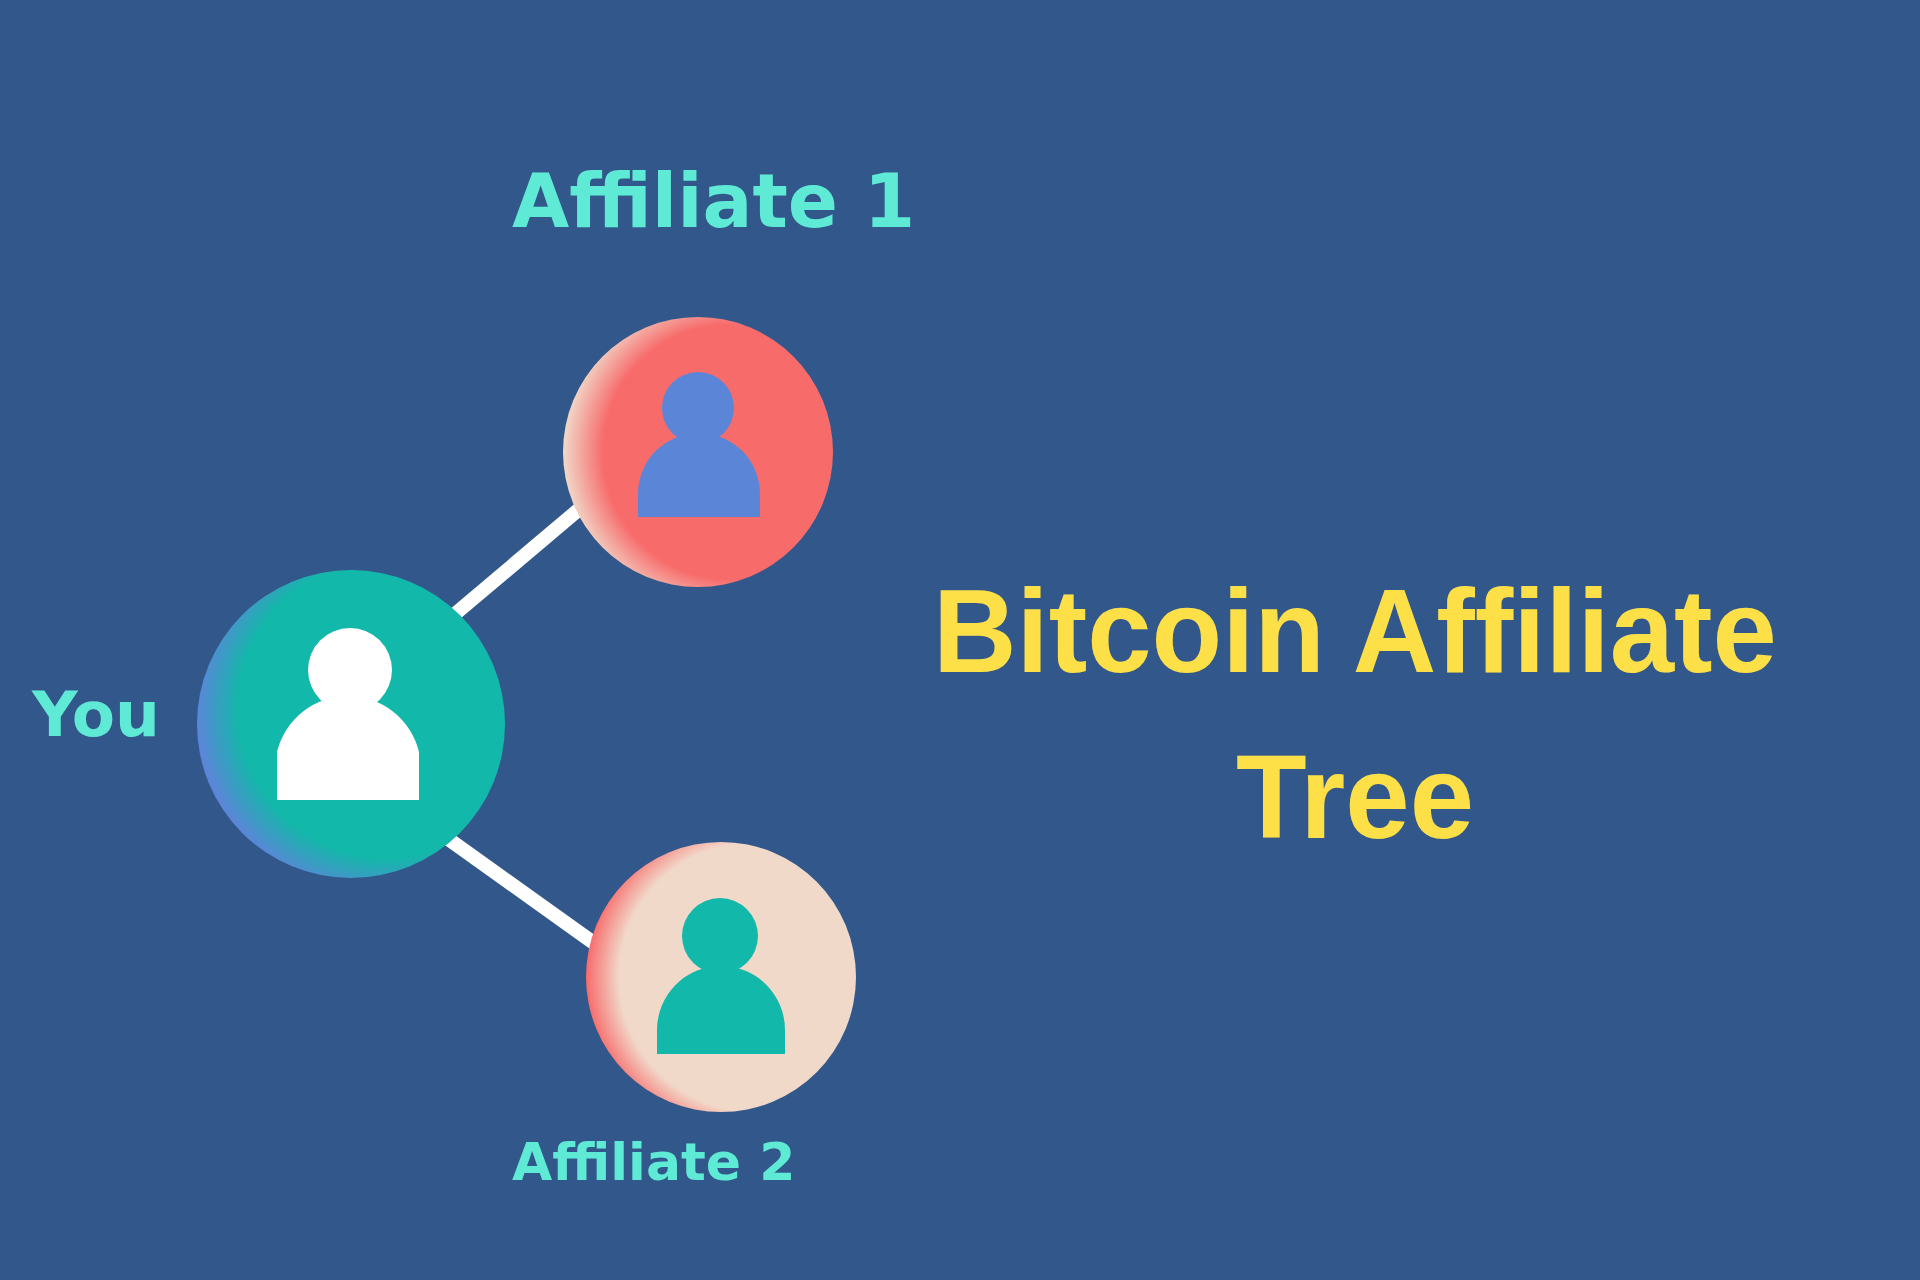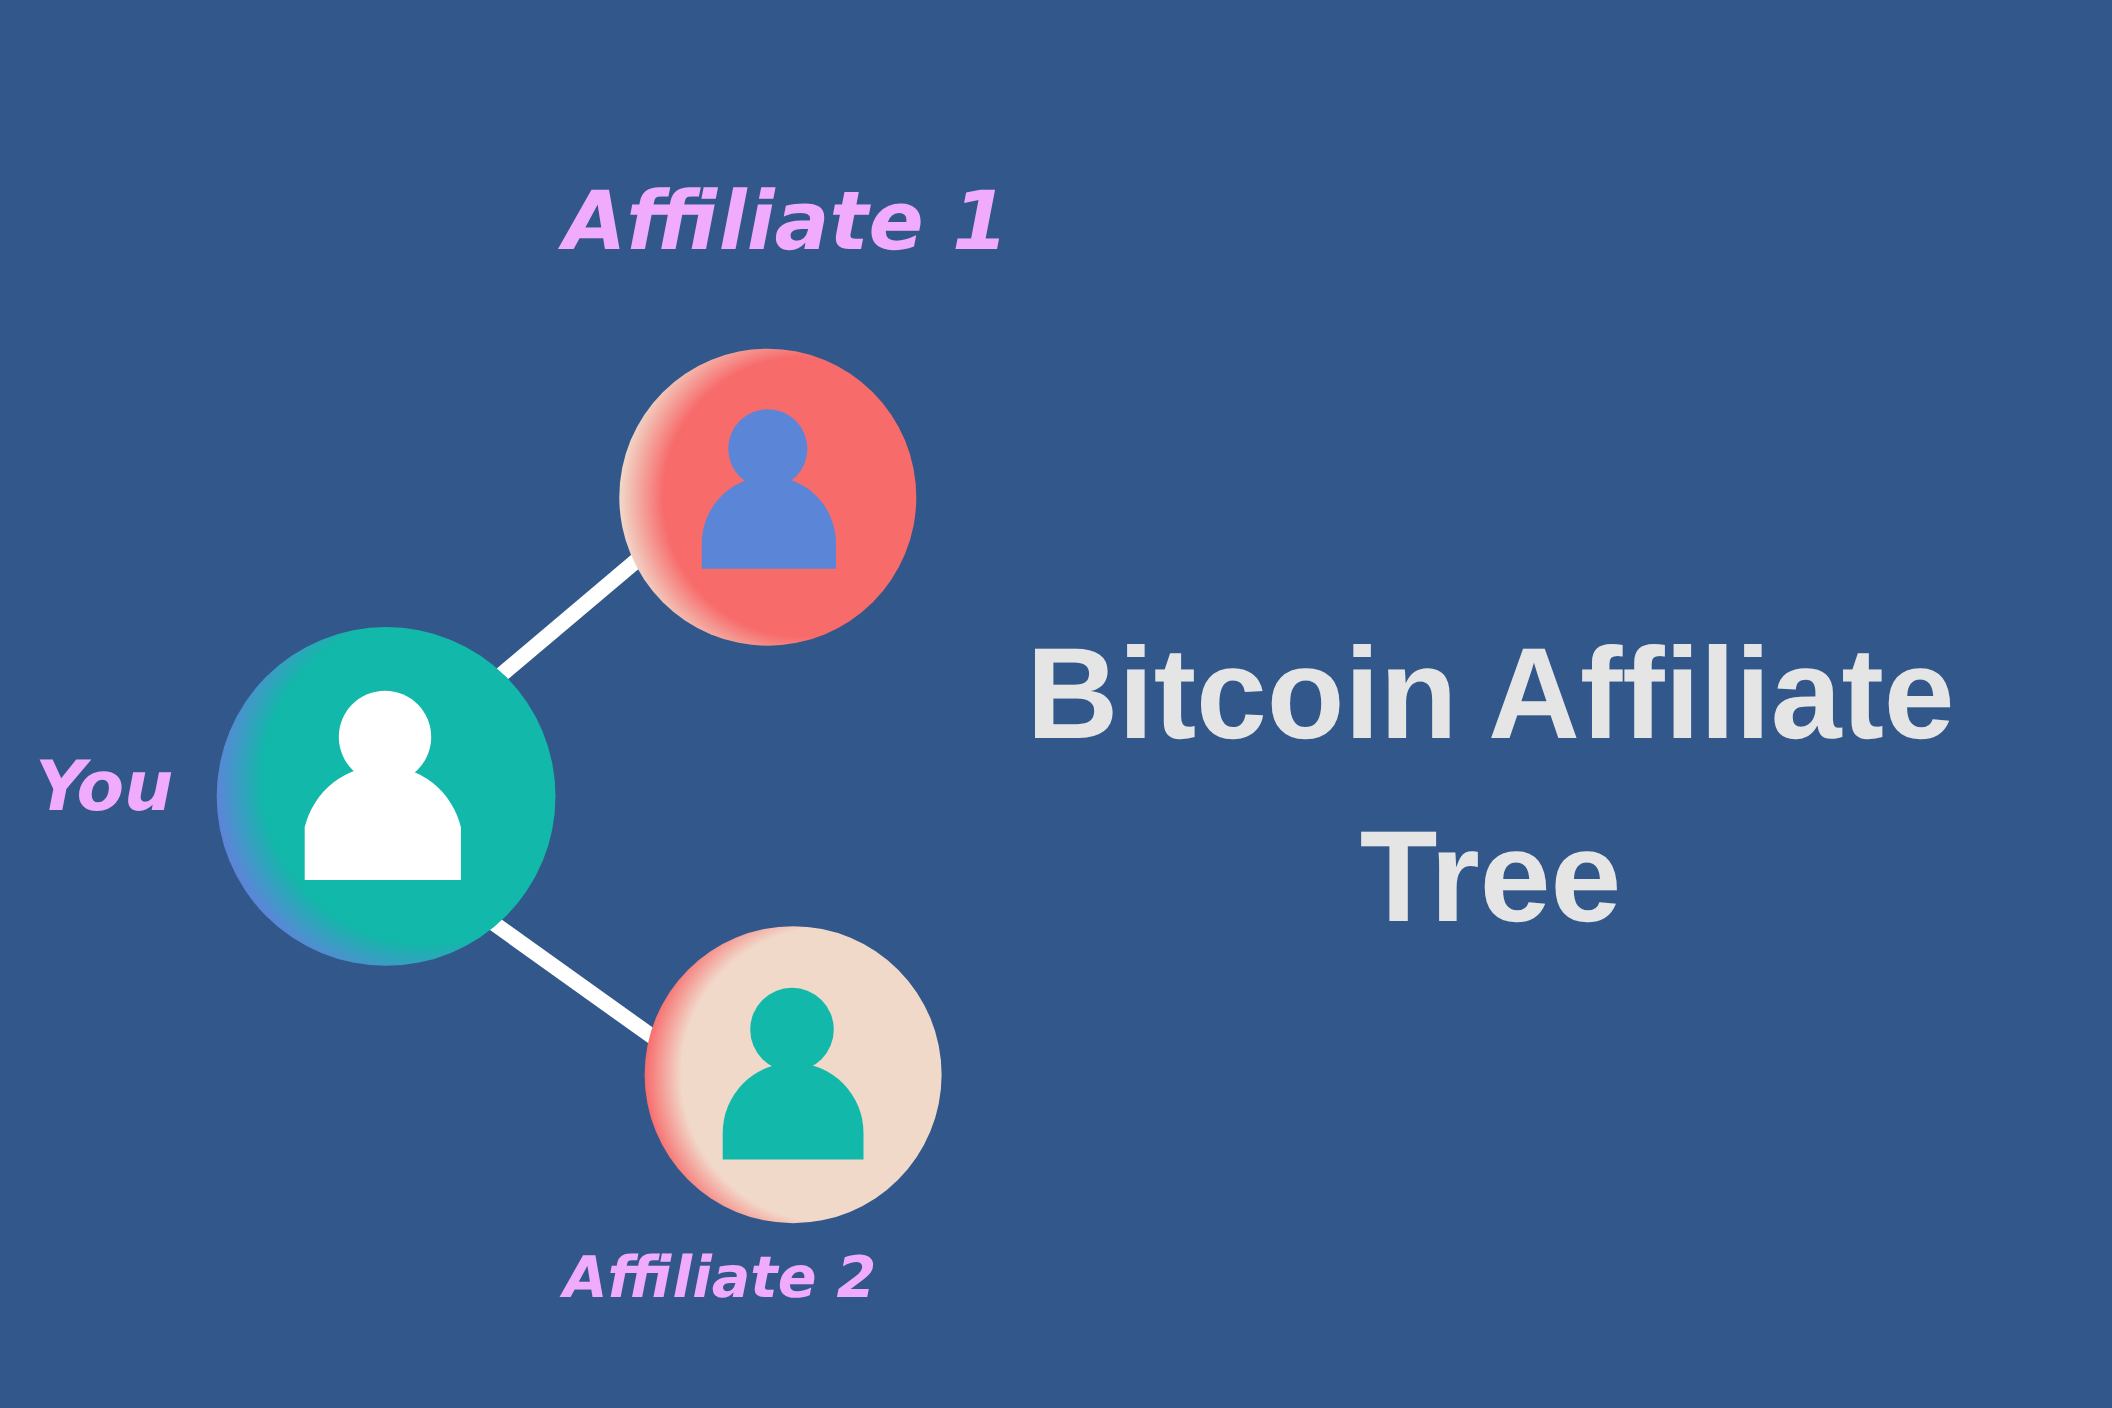--- a/index.html
+++ b/index.html
@@ -1,22 +1,22 @@
 <!DOCTYPE html>
 <html><head>
 <meta charset="utf-8">
 <style>
   html, body { margin:0; padding:0; }
   body { width:1920px; height:1280px; overflow:hidden; background:#32578A; position:relative; font-family:"DejaVu Sans", sans-serif; }
   #canvas { position:absolute; left:0; top:0; width:1920px; height:1280px; }
-  .label { position:absolute; color:#f0abfc; font-weight:bold; white-space:nowrap; font-family:"DejaVu Sans", sans-serif; letter-spacing:0px;font-style:italic; }
+  .label { position:absolute; color:#5eead4; font-weight:bold; white-space:nowrap; font-family:"DejaVu Sans", sans-serif; letter-spacing:0px; }
   #lbl-aff1 { left:512px; top:158px; font-size:74px; }
   #lbl-aff2 { left:512px; top:1132px; font-size:52px; }
   #lbl-you { left:32px; top:678px; font-size:63px; }
-  #title { position:absolute; left:860px; top:548px; width:990px; text-align:center; color:#e5e5e5; font-weight:bold; font-family:"Liberation Sans", sans-serif; font-size:118px; line-height:166px; }
+  #title { position:absolute; left:860px; top:548px; width:990px; text-align:center; color:#fde047; font-weight:bold; font-family:"Liberation Sans", sans-serif; font-size:118px; line-height:166px; }
   #title div { transform:scaleX(0.98); }
 </style>
 </head>
 <body>
 
 <svg id="canvas" viewBox="0 0 1920 1280" xmlns="http://www.w3.org/2000/svg">
   <defs>
     <radialGradient id="g-you" cx="0.62" cy="0.45" r="0.62">
       <stop offset="0.78" stop-color="#12B8A9"></stop>
       <stop offset="1" stop-color="#5B86D8"></stop>

